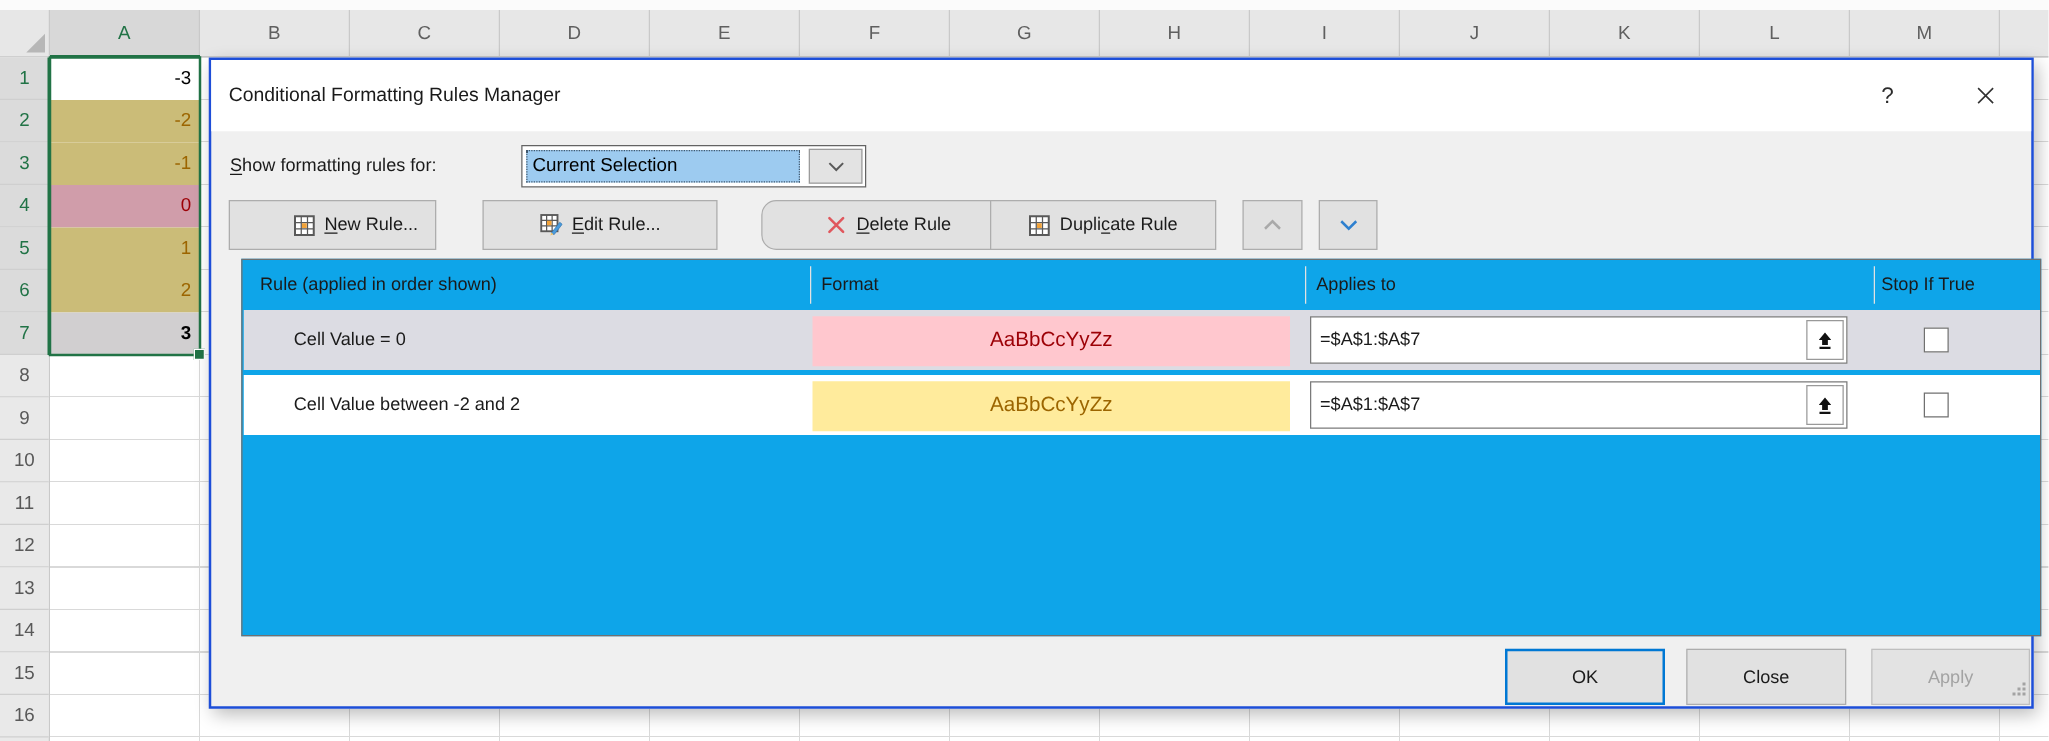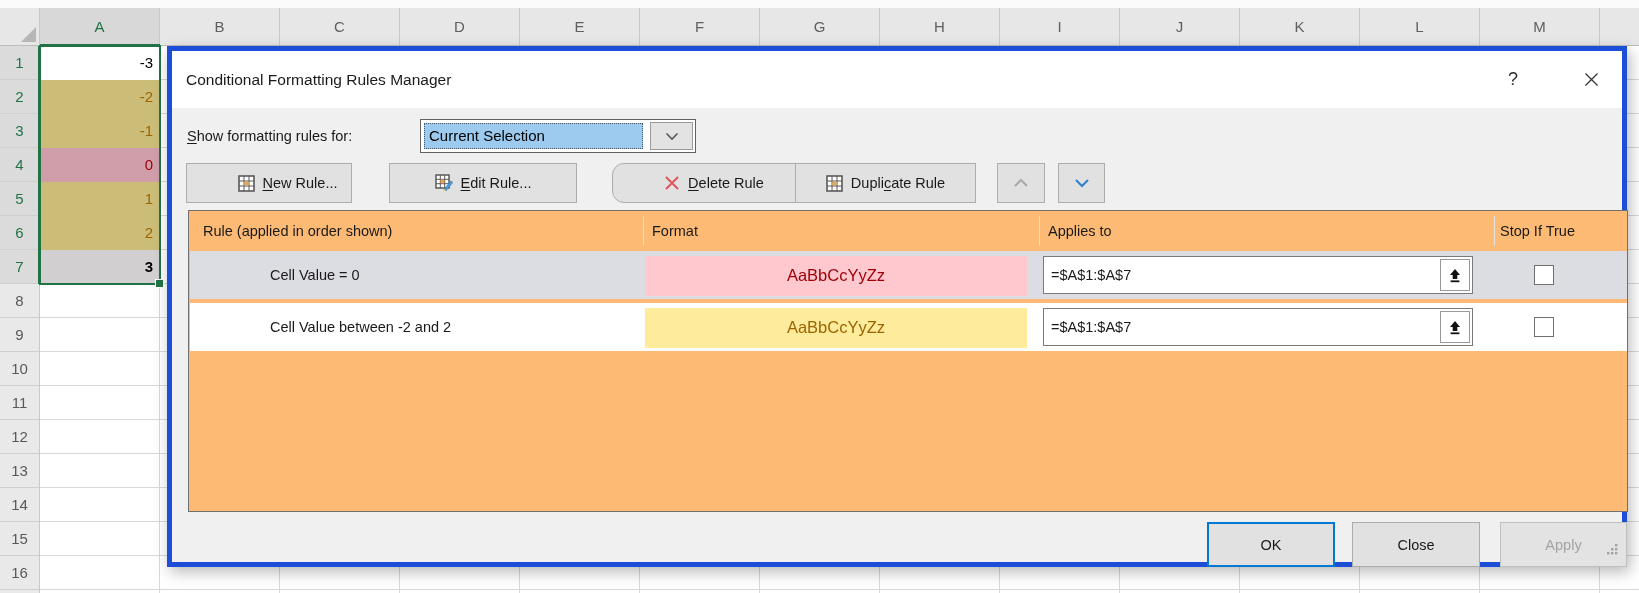--- a/index.html
+++ b/index.html
@@ -30,21 +30,21 @@
          font-size:15px;line-height:34px;color:#000;}
   .selbox{position:absolute;left:39px;top:45px;width:122px;height:240px;
           border:2px solid #217346;box-sizing:border-box;pointer-events:none;}
   .col-a-underline{position:absolute;left:40px;top:44px;width:120px;height:2px;background:#217346;}
   .rowhead-green-edge{position:absolute;left:38px;top:46px;width:2px;height:238px;background:#217346;}
   .fillhandle{position:absolute;left:155px;top:279px;width:9px;height:9px;background:#217346;
               border:1px solid #fff;box-sizing:border-box;}
 
   
   .dialog{position:absolute;left:167px;top:46px;width:1460px;height:521px;background:#f0f0f0;
-          border:5px solid #1d4ed8;box-sizing:border-box;box-shadow:3px 5px 14px rgba(0,0,0,.28);}
+          border:2px solid #1d4ed8;box-sizing:border-box;box-shadow:3px 5px 14px rgba(0,0,0,.28);}
   .dlg-titlebar{position:absolute;left:0;top:0;right:0;height:57px;background:#fff;}
   .dlg-title{position:absolute;left:14px;top:0;line-height:57px;font-size:15.5px;color:#1a1a1a;}
   .dlg-help{position:absolute;left:1328px;width:26px;top:0;line-height:57px;text-align:center;
             font-size:18px;color:#2b2b2b;cursor:default;}
   .dlg-close{position:absolute;left:1402px;width:34px;top:0;height:57px;display:flex;
              align-items:center;justify-content:center;cursor:default;}
   .show-rules-label{position:absolute;left:15px;top:68px;height:34px;line-height:34px;
                     font-size:14.5px;color:#1a1a1a;}
   .u{text-decoration:underline;text-underline-offset:2px;}
   .scope-combo{position:absolute;left:248px;top:68px;width:276px;height:34px;background:#fff;
@@ -55,32 +55,32 @@
   .scope-chevron{position:absolute;right:2px;top:2px;bottom:2px;width:43px;background:#e3e3e3;
                  border:1px solid #9b9b9b;box-sizing:border-box;display:flex;align-items:center;justify-content:center;}
 
   .tb-btn{position:absolute;top:112px;height:40px;background:#e1e1e1;border:1px solid #adadad;
           font-family:inherit;font-size:14.5px;color:#1a1a1a;display:flex;align-items:center;
           justify-content:center;gap:8px;box-sizing:border-box;padding:0;}
   .btn-new{left:14px;width:166px;padding-left:37px;}  .btn-edit{left:217px;width:188px;}
   .btn-del{left:440px;width:204px;border-radius:12px;} .btn-dup{left:623px;width:181px;}
   .btn-up{left:825px;width:48px;}   .btn-down{left:886px;width:47px;}
 
-  .rules-list{position:absolute;left:16px;top:159px;width:1440px;height:302px;background:#fdba74;
+  .rules-list{position:absolute;left:24px;top:159px;width:1440px;height:302px;background:#0ea5e9;
               border:1px solid #707070;box-sizing:border-box;}
   .list-header{position:absolute;left:0;top:0;right:0;height:40px;}
   .lh-text{position:absolute;top:0;line-height:40px;font-size:14.5px;color:#1a1a1a;white-space:nowrap;}
   .lh-rule{left:14px;} .lh-format{left:463px;text-align:right;} .lh-applies{left:859px;} .lh-stop{left:1311px;}
   .lh-div{position:absolute;top:5px;height:30px;width:1px;background:#e2e2e2;}
   .div1{left:454px;} .div2{left:850px;} .div3{left:1305px;}
 
   .rule-row{position:absolute;left:1px;width:1437px;height:48px;}
   .row-0{top:40px;background:#dcdce3;}
   .row-1{top:92px;background:#ffffff;}
-  .rule-text{position:absolute;left:40px;top:0;line-height:48px;font-size:14.5px;color:#1a1a1a;white-space:nowrap;margin-left:40px;}
+  .rule-text{position:absolute;left:40px;top:0;line-height:48px;font-size:14.5px;color:#1a1a1a;white-space:nowrap;}
   .fmt-swatch{position:absolute;left:455px;width:382px;top:5px;height:40px;text-align:center;
               line-height:38px;font-size:16.5px;}
   .applies-wrap{position:absolute;left:853px;width:430px;top:5px;height:38px;background:#fff;
                 border:1px solid #7a7a7a;box-sizing:border-box;}
   .applies-input{position:absolute;left:0;top:0;height:100%;width:calc(100% - 40px);border:0;outline:0;
                  font-family:inherit;font-size:14.5px;padding:0 0 0 7px;color:#1a1a1a;background:transparent;}
   .picker{position:absolute;right:2px;top:2px;bottom:2px;width:30px;background:#fff;border:1px solid #999;
           display:flex;align-items:center;justify-content:center;padding:0;box-sizing:border-box;}
   .stop-check{position:absolute;left:1344px;top:14px;width:20px;height:20px;background:#fff;
               border:1px solid #707070;box-sizing:border-box;}

